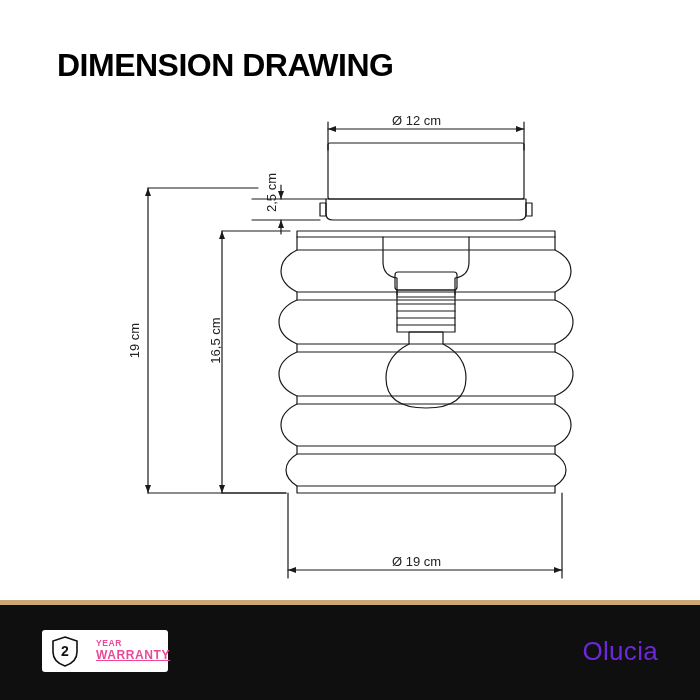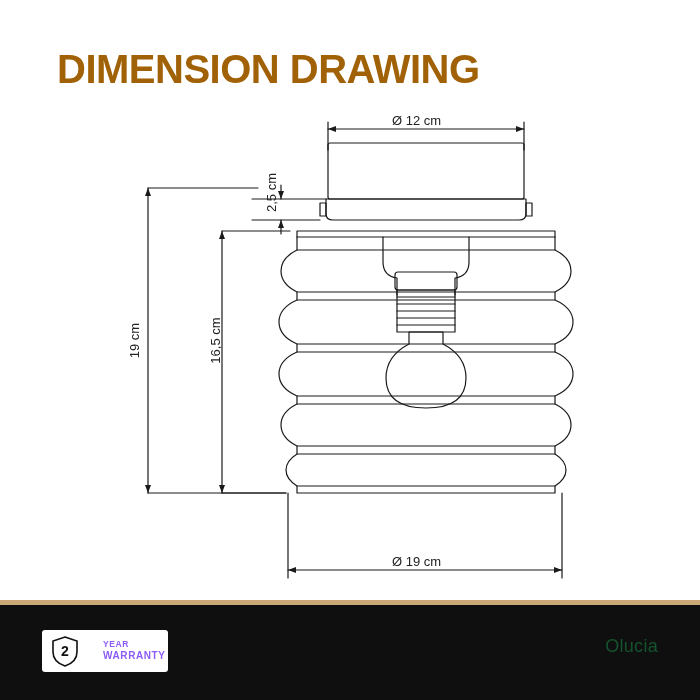--- a/index.html
+++ b/index.html
@@ -16,24 +16,24 @@
   .page {
     position: relative;
     width: 700px;
     height: 700px;
     background: #ffffff;
   }
   .title {
     position: absolute;
     left: 57px;
     top: 49px;
-    font-size: 40px;
+    font-size: 32px;
     font-weight: bold;
     letter-spacing: -0.5px;
-    color: #a16207;
+    color: #000000;
     line-height: 1;
   }
   .drawing {
     position: absolute;
     left: 0;
     top: 0;
     width: 700px;
     height: 700px;
   }
   .footer {
@@ -42,22 +42,22 @@
     top: 600px;
     width: 700px;
     height: 100px;
     background: #0f0f0f;
     border-top: 5px solid #c9a875;
   }
   .brand {
     position: absolute;
     right: 42px;
     top: 636px;
-    font-size: 18px;
-    color: #14532d;
+    font-size: 26px;
+    color: #6d28d9;
     letter-spacing: 0.3px;
   }
   .badge {
     position: absolute;
     left: 42px;
     top: 630px;
     width: 126px;
     height: 42px;
     background: #ffffff;
     border-radius: 3px;
@@ -80,33 +80,34 @@
     width: 28px;
     height: 31px;
     display: flex;
     align-items: center;
     justify-content: center;
     font-size: 14px;
     font-weight: bold;
     color: #111;
   }
   .badge-text {
-    margin-left: 24px;
+    margin-left: 17px;
     line-height: 1.15;
-    color: #8b5cf6;
+    color: #ec4899;
   }
   .badge-text .l1 {
     font-size: 8.5px;
     font-weight: bold;
     letter-spacing: 0.6px;
   }
   .badge-text .l2 {
-    font-size: 10px;
+    font-size: 12px;
     font-weight: bold;
     letter-spacing: 0.6px;
+    text-decoration: underline;
   }
   .dim-label {
     position: absolute;
     font-size: 13px;
     color: #222;
     white-space: nowrap;
   }
   .rot {
     transform-origin: 50% 50%;
     transform: rotate(-90deg);

